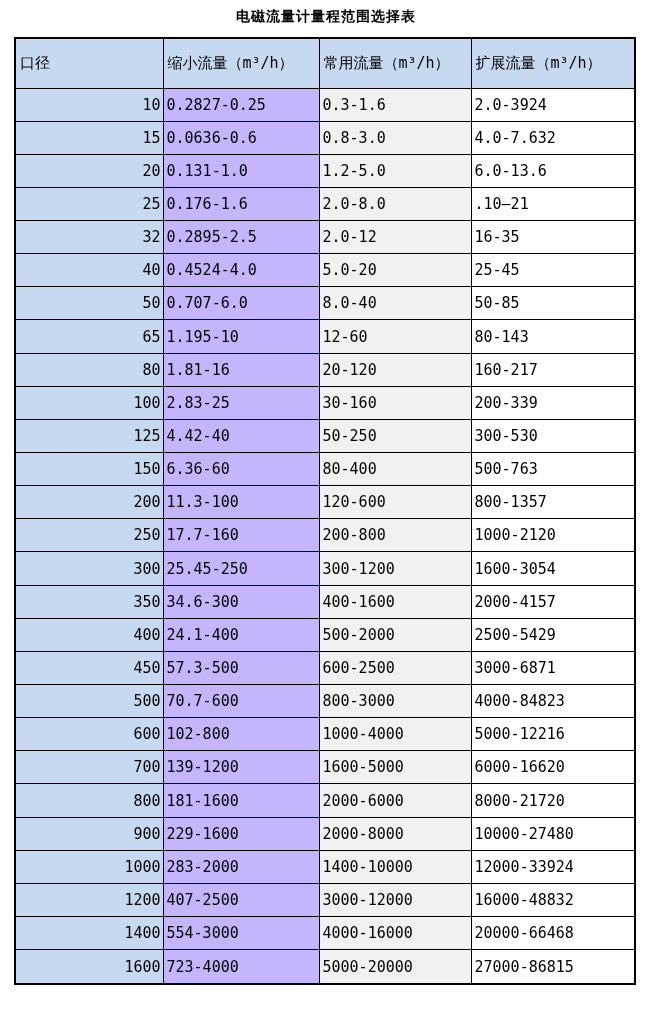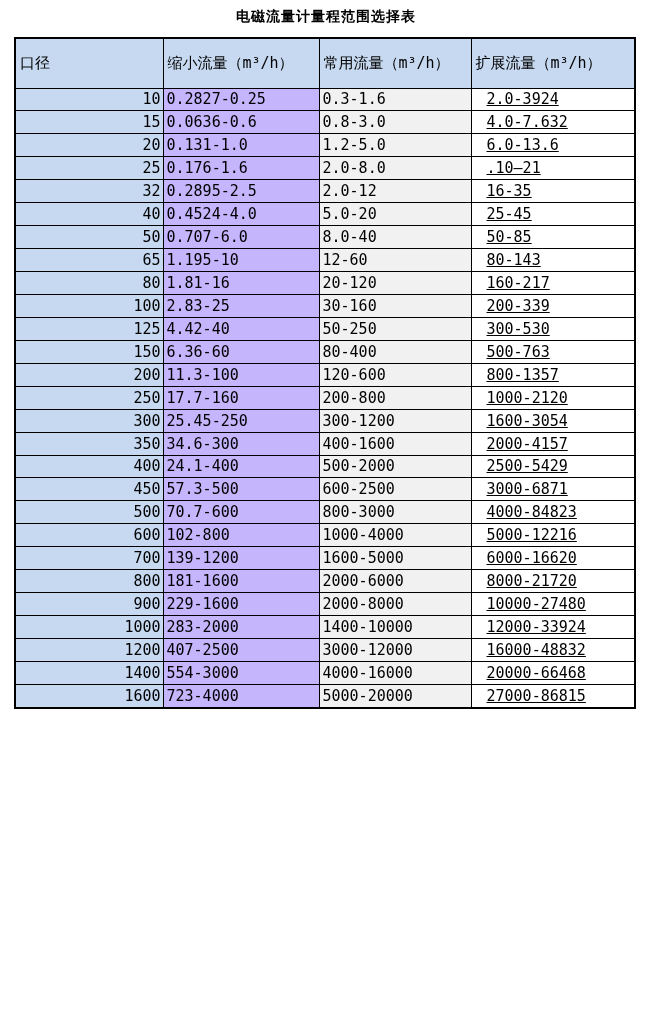--- a/index.html
+++ b/index.html
@@ -28,21 +28,21 @@
     font-size: 14px;
     font-weight: bold;
     letter-spacing: 1px;
   }
   table.range-table {
     border-collapse: collapse;
     table-layout: fixed;
     margin-left: 14px;
     margin-top: 11px;
     width: 620px;
-    height: 672px;
+    height: 948px;
     border: 2px solid var(--border-color);
   }
   .range-table th,
   .range-table td {
     border: 1px solid var(--border-color);
     font-size: 15px;
     font-weight: normal;
     vertical-align: middle;
     padding: 0;
     overflow: hidden;
@@ -65,22 +65,21 @@
     padding-left: 3px;
   }
   .range-table td.col2 {
     background: var(--common-bg);
     text-align: left;
     padding-left: 3px;
   }
   .range-table td.col3 {
     background: #ffffff;
     text-align: left;
-    padding-left: 15px;
-    text-decoration: underline;
+    padding-left: 3px;
   }
 </style>
 </head>
 <body>
 
 <div class="doc-title">电磁流量计量程范围选择表</div>
 
 <table class="range-table">
   <colgroup>
     <col style="width:148px">

